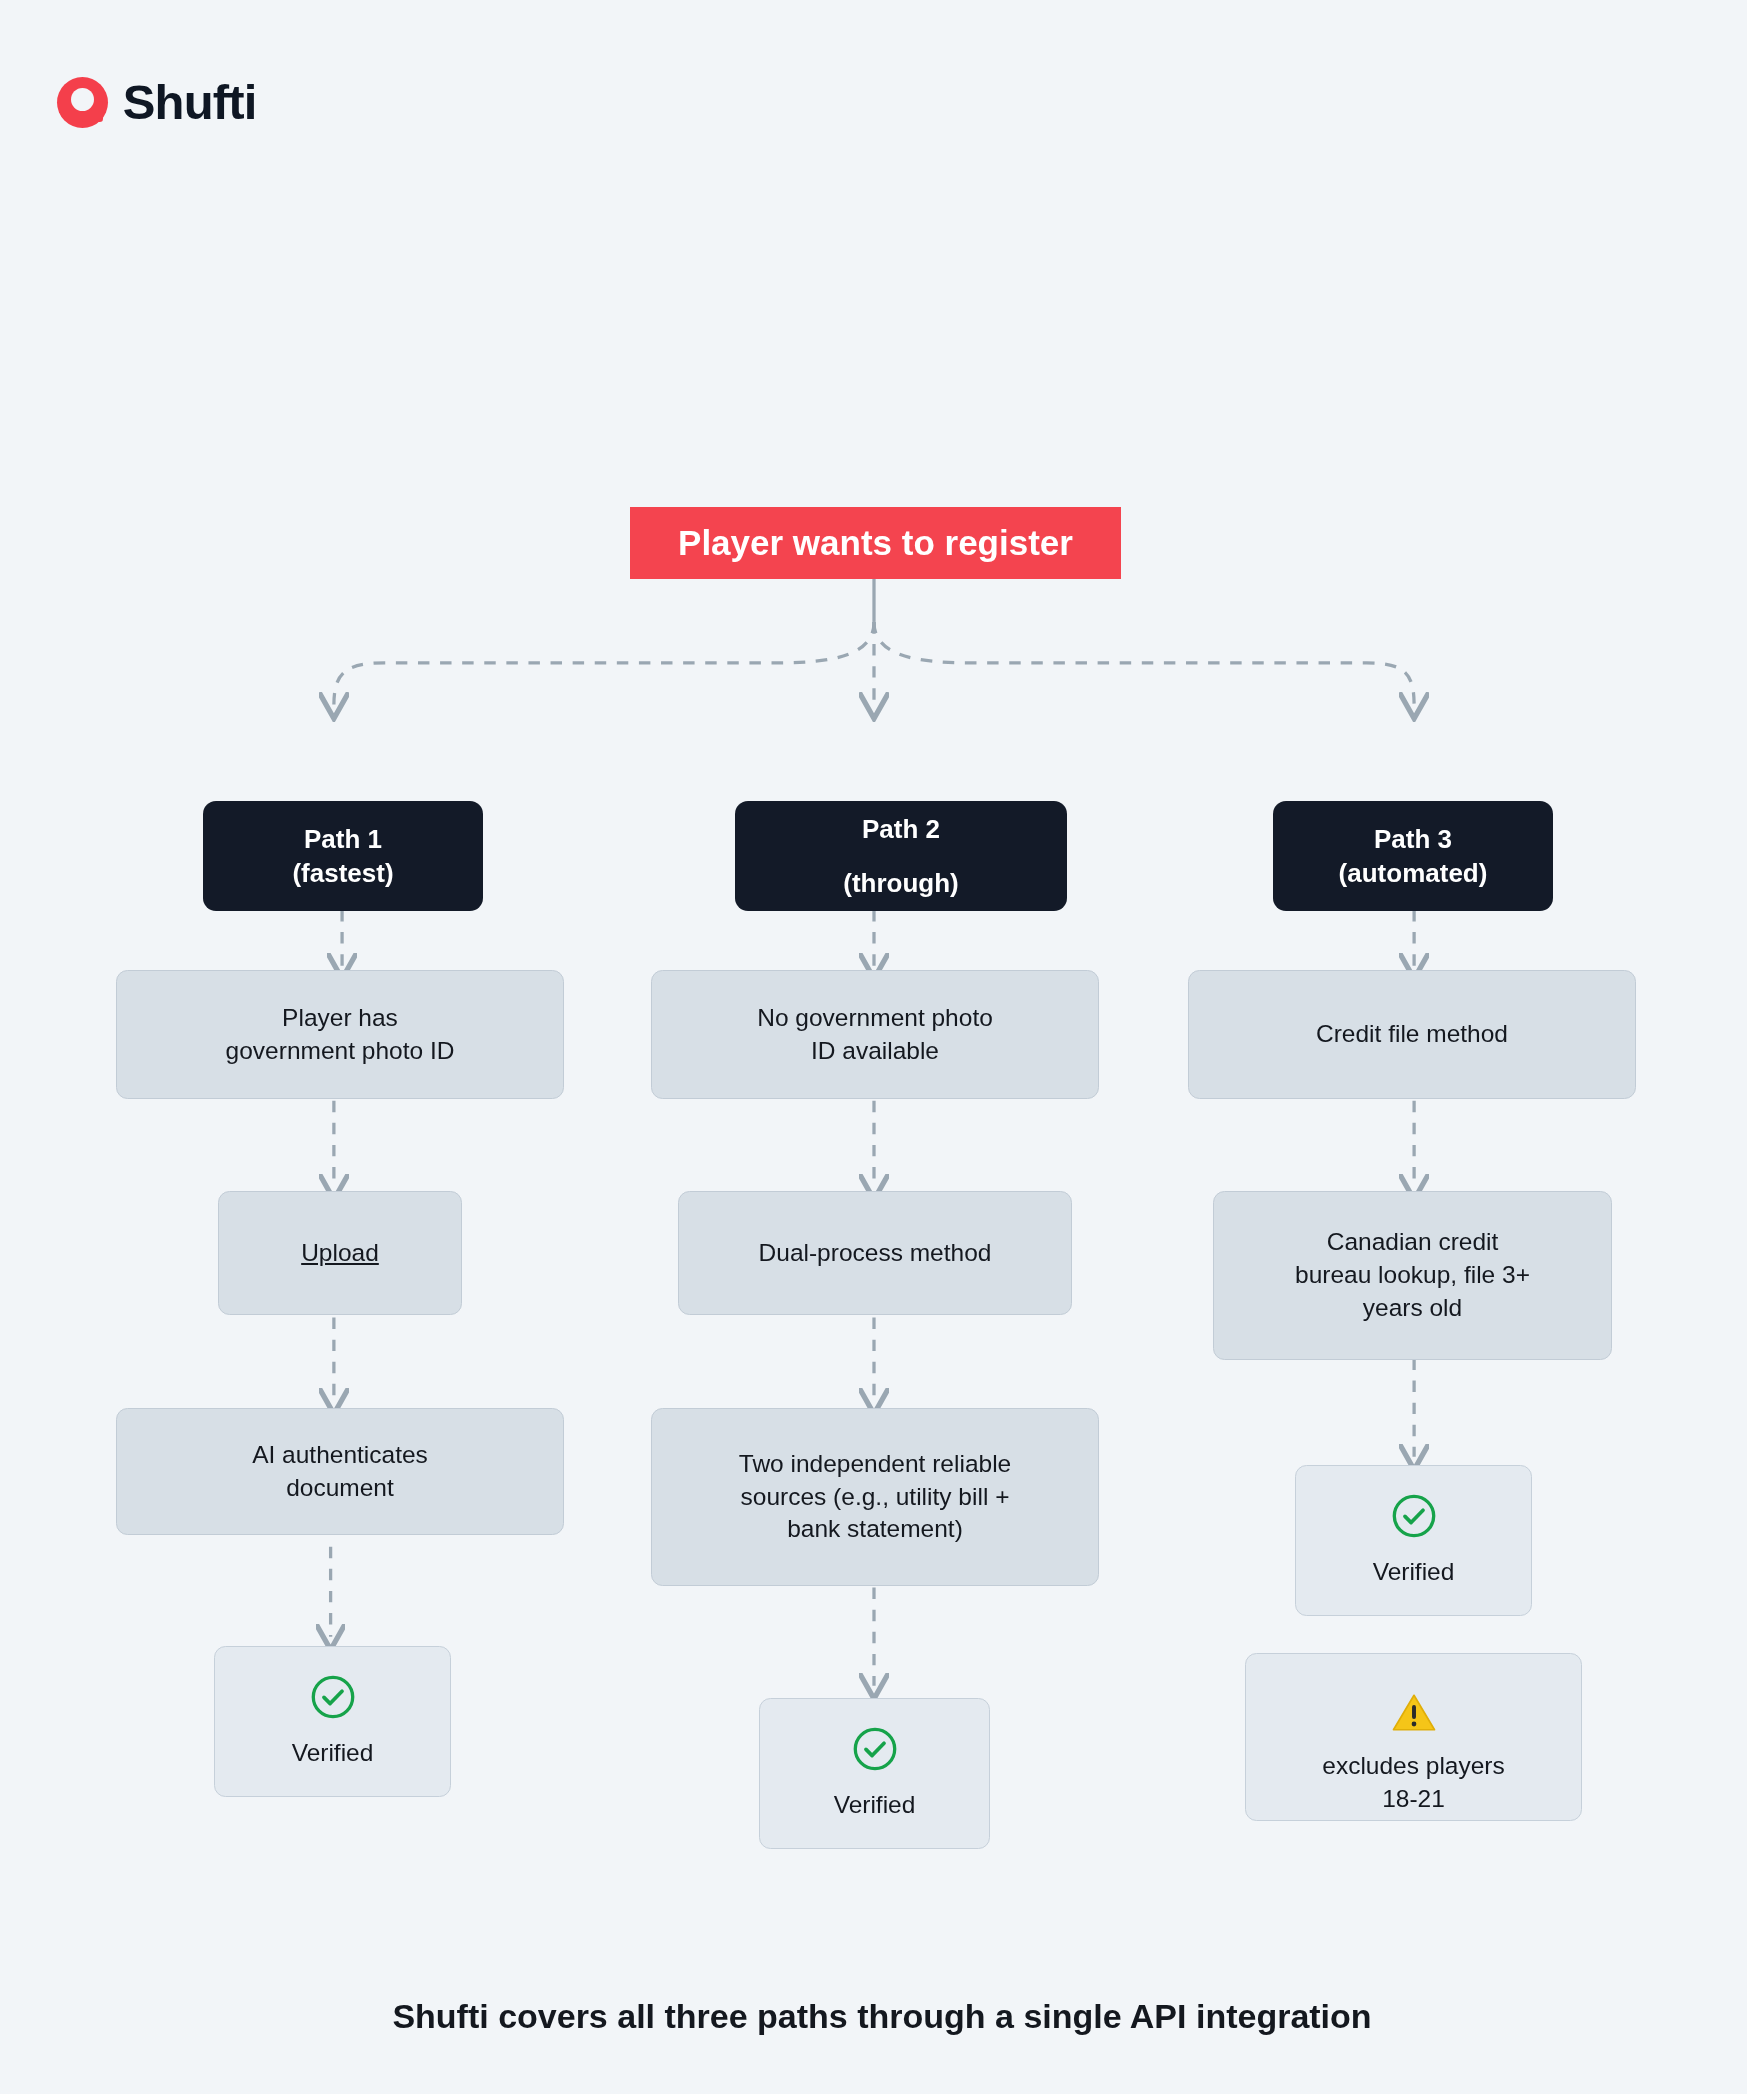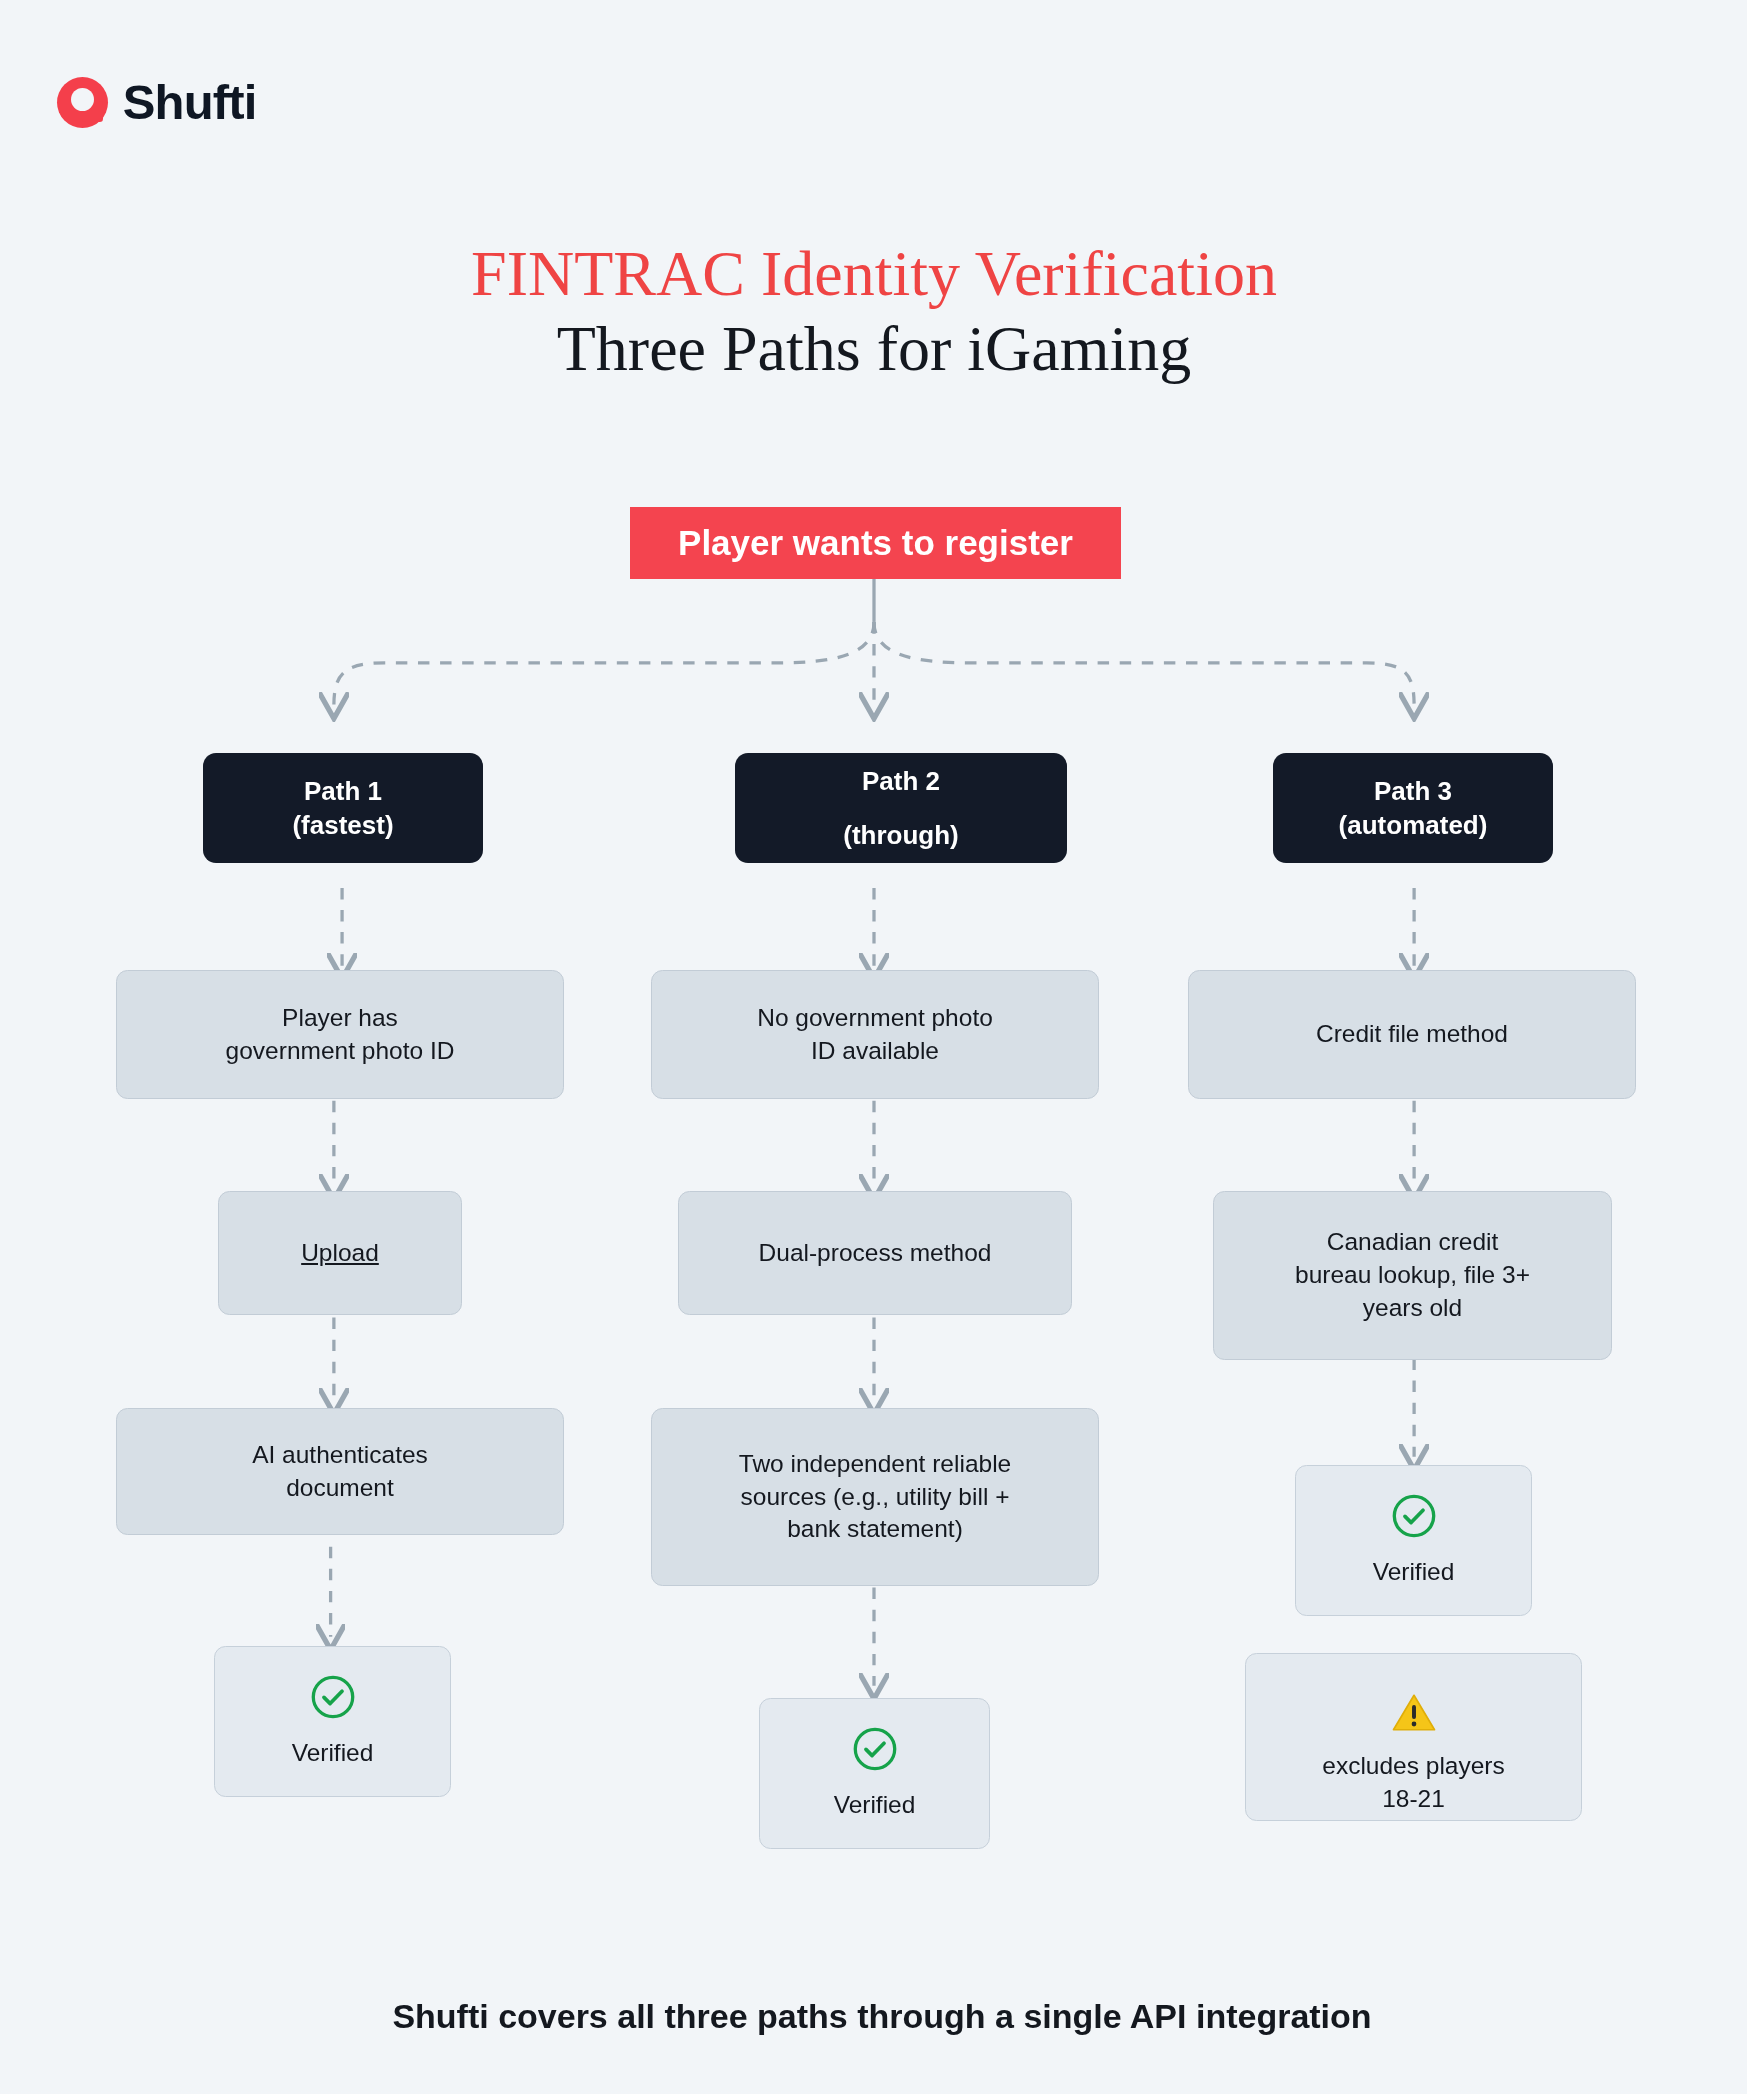--- a/index.html
+++ b/index.html
@@ -93,20 +93,21 @@
     border-radius: 0;
     font-size: 35px;
   }
   .node-path {
     background: #131a28;
     color: #ffffff;
     font-weight: bold;
     border-radius: 13px;
     font-size: 26px;
     line-height: 1.32;
+    margin-top: 48px;
   }
   .node-step {
     background: #d7dfe6;
     border: 0.8px solid #c2ccd6;
   }
   .node-result {
     background: #e4eaf0;
     border: 0.8px solid #c6d0da;
   }
   .node-warn {
@@ -138,24 +139,20 @@
 </head>
 <body>
 
 <div class="page">
 
   <div class="logo">
     <div class="logo-mark"></div>
     <div class="logo-text">Shufti</div>
   </div>
 
-  <div class="title-wrap">
-    <div class="title-line1">FINTRAC Identity Verification</div>
-    <div class="title-line2">Three Paths for iGaming</div>
-  </div>
 
   <svg class="svg-layer" viewBox="0 0 2136 2560">
     <defs>
       <marker id="arrow" markerWidth="9" markerHeight="9" refX="4" refY="4.5" orient="auto">
         <path d="M0,0 L8,4.5 L0,9" fill="none" stroke="#9aa7b2" stroke-width="1.6"></path>
       </marker>
     </defs>
     <g stroke="#9aa7b2" stroke-width="4" fill="none" stroke-dasharray="14 13" marker-end="url(#arrow)">
 
       <path d="M1068,707 L1068,760" stroke-dasharray="0" marker-end="none"></path>

